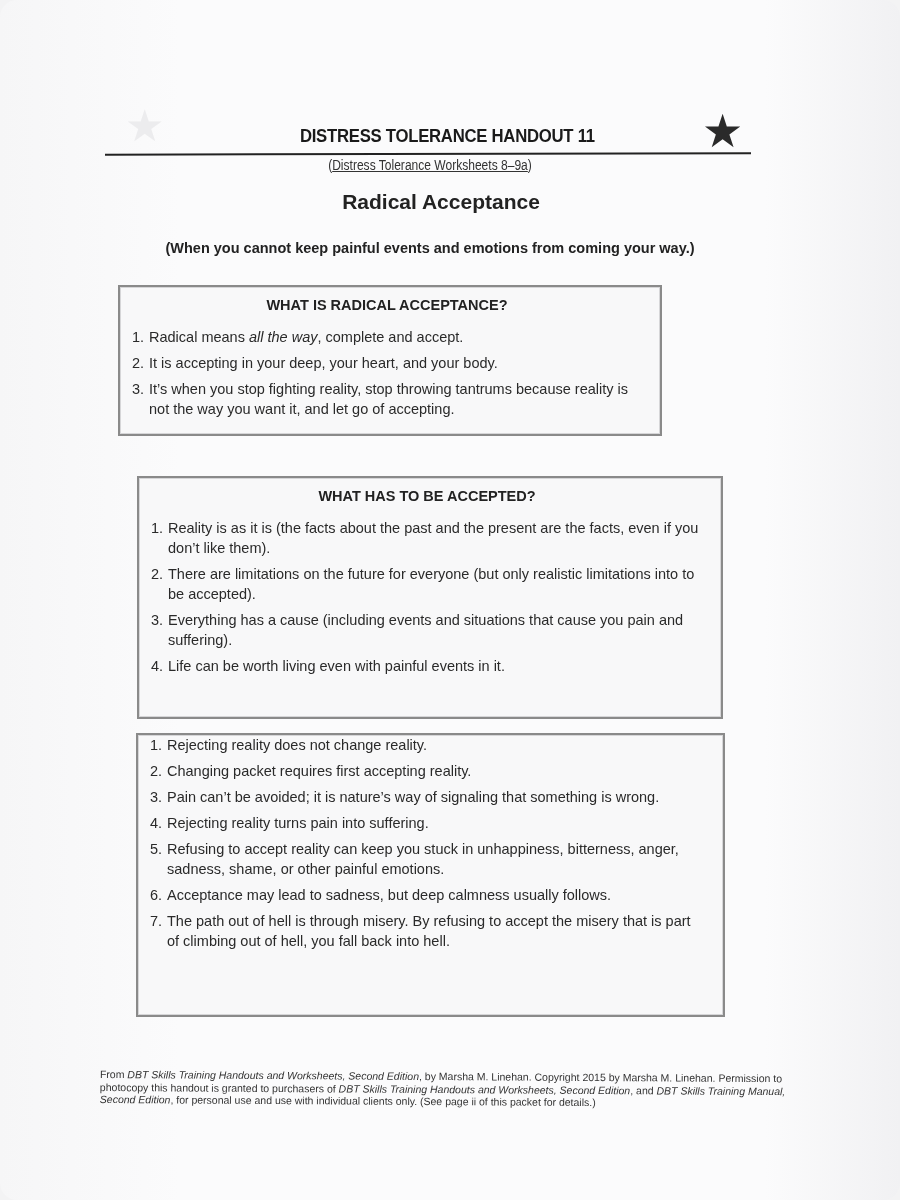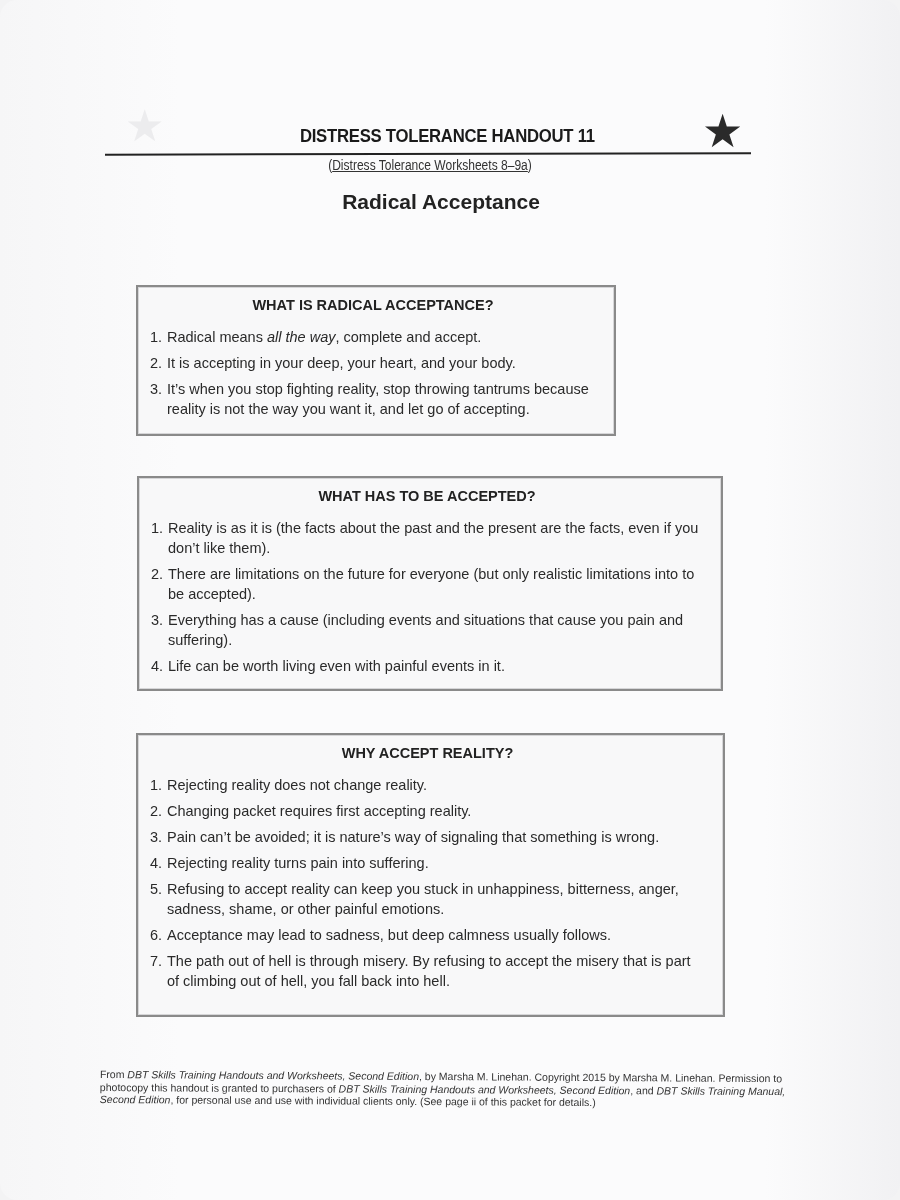--- a/index.html
+++ b/index.html
@@ -74,40 +74,41 @@
 
   <div class="header-title">DISTRESS TOLERANCE HANDOUT 11</div>
   <div class="star">★</div>
   <div class="header-rule"></div>
 
   <div class="subheader">
     <span>(</span><span class="ul">Distress Tolerance Worksheets 8–9a</span><span>)</span>
   </div>
 
   <div class="page-title">Radical Acceptance</div>
+  <div class="page-subtitle">(When you cannot keep painful events and emotions from coming your way.)</div>
 
-  <div class="box" style="left:136px; top:285px; width:480px; height:151px;">
+  <div class="box" style="left:118px; top:285px; width:544px; height:151px;">
     <div class="box-title">WHAT IS RADICAL ACCEPTANCE?</div>
     <ol>
       <li>
         <span class="num">1.</span>
         <span class="txt"><span>Radical means </span><em>all the way</em><span>, complete and accept.</span></span>
       </li>
       <li>
         <span class="num">2.</span>
         <span class="txt">It is accepting in your deep, your heart, and your body.</span>
       </li>
       <li>
         <span class="num">3.</span>
         <span class="txt">It’s when you stop fighting reality, stop throwing tantrums because reality is not the way you want it, and let go of accepting.</span>
       </li>
     </ol>
   </div>
 
-  <div class="box" style="left:137px; top:476px; width:586px; height:215px;">
+  <div class="box" style="left:137px; top:476px; width:586px; height:243px;">
     <div class="box-title">WHAT HAS TO BE ACCEPTED?</div>
     <ol>
       <li>
         <span class="num">1.</span>
         <span class="txt">Reality is as it is (the facts about the past and the present are the facts, even if you don’t like them).</span>
       </li>
       <li>
         <span class="num">2.</span>
         <span class="txt">There are limitations on the future for everyone (but only realistic limitations into to be accepted).</span>
       </li>
@@ -116,21 +117,20 @@
         <span class="txt">Everything has a cause (including events and situations that cause you pain and suffering).</span>
       </li>
       <li>
         <span class="num">4.</span>
         <span class="txt">Life can be worth living even with painful events in it.</span>
       </li>
     </ol>
   </div>
 
   <div class="box" style="left:136px; top:733px; width:589px; height:284px;">
-    <div class="box-title">WHY ACCEPT REALITY?</div>
     <ol>
       <li>
         <span class="num">1.</span>
         <span class="txt">Rejecting reality does not change reality.</span>
       </li>
       <li>
         <span class="num">2.</span>
         <span class="txt">Changing packet requires first accepting reality.</span>
       </li>
       <li>

